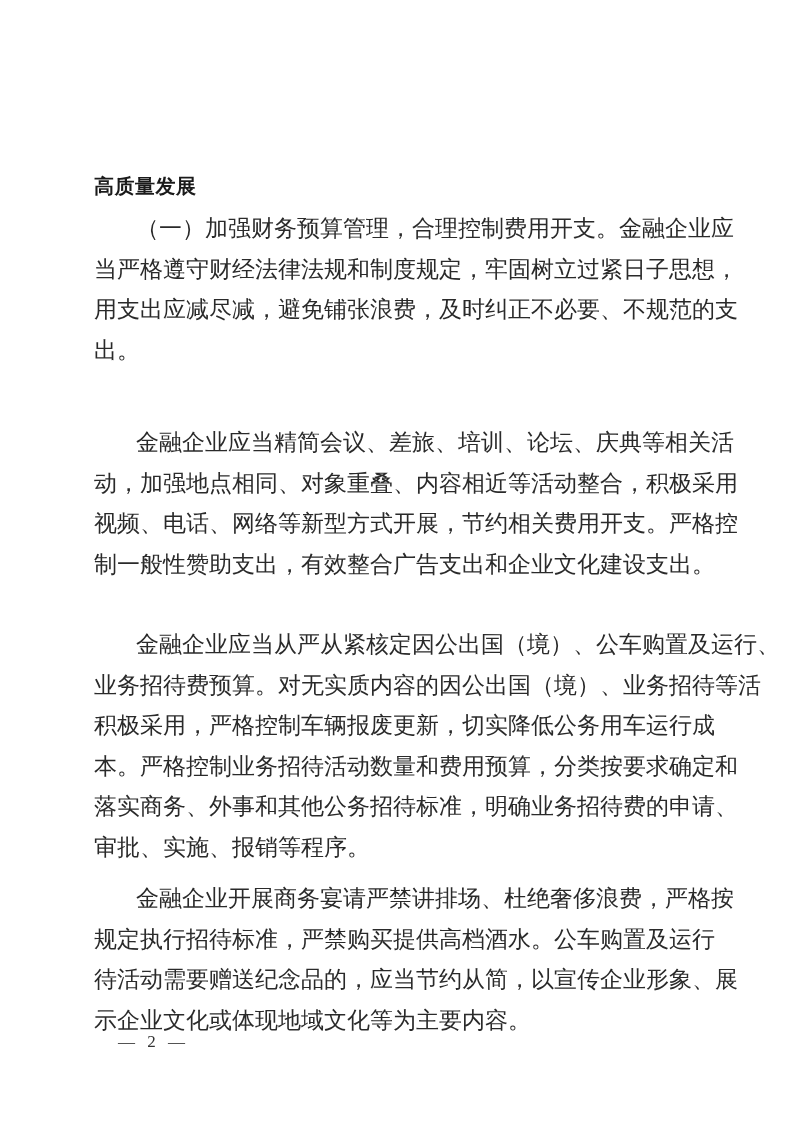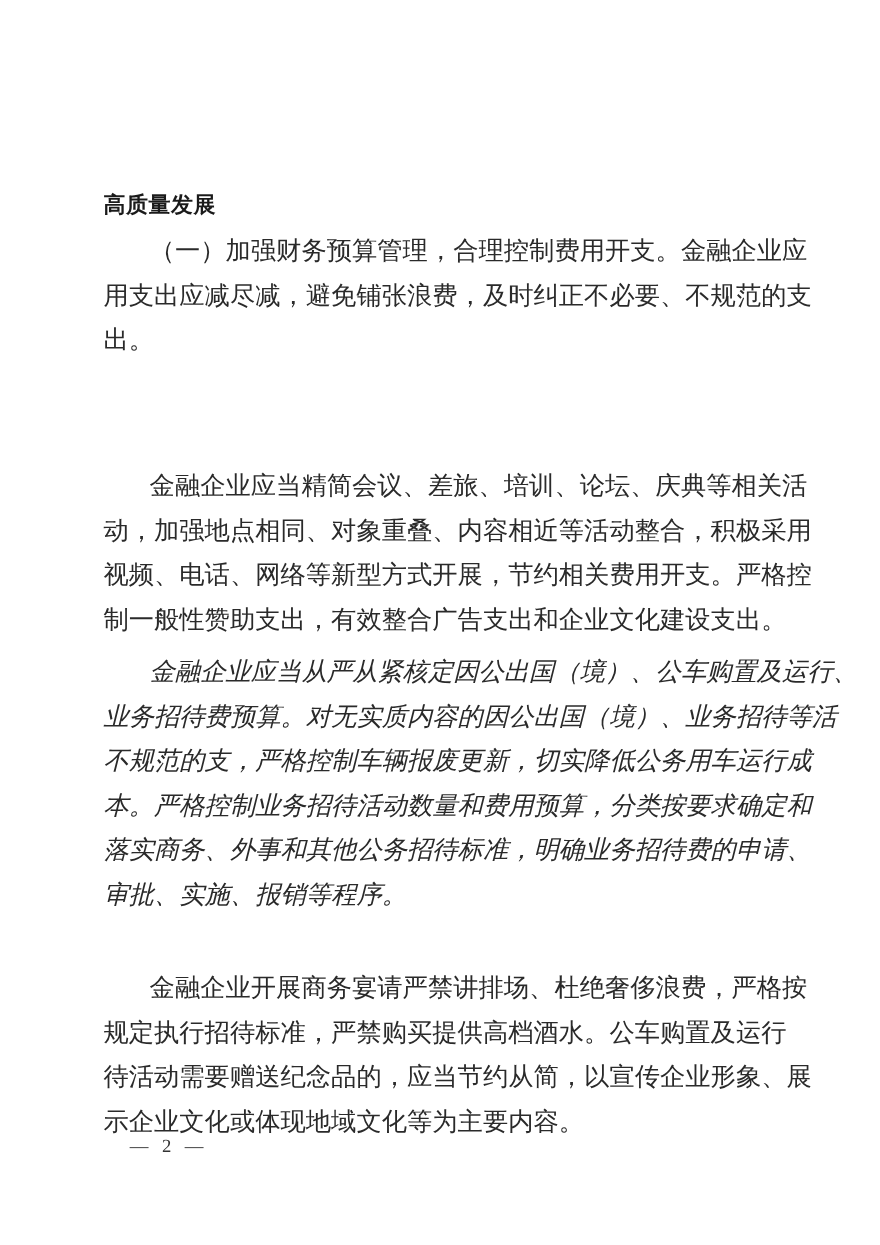--- a/index.html
+++ b/index.html
@@ -9,49 +9,50 @@
     .heading { position: absolute; left: 94px; top: 148px; font-size: 20px; line-height: 28px;
                font-family: "DejaVu Sans", "Liberation Sans", sans-serif; font-weight: bold; color: #1a1a1a; letter-spacing: 0.5px; }
     .para { position: absolute; left: 94px; width: 612px; font-size: 23px; line-height: 40.5px;
             text-indent: 42px; text-align: justify; color: #2a2a2a; margin: 0; }
     .para .line { display: block; white-space: nowrap; text-align-last: justify; }
     .para .line.last { text-align-last: left; }
     .para .line.first { padding-left: 42px; }
     .para { text-indent: 0; }
     .p1 { top: 184px; }
     .p2 { top: 398px; }
-    .p3 { top: 567px; font-style: italic; }
+    .p3 { top: 600px; }
     .p4 { top: 854px; }
     .lead { font-family: "DejaVu Serif", "Liberation Serif", serif; }
     .pagenum { position: absolute; left: 118px; top: 1008px; font-size: 17px; color: #333;
                font-family: "Liberation Serif", serif; letter-spacing: 4px; }
   </style>
 </head>
 <body>
 
 <div class="page">
   <div class="heading">高质量发展</div>
 
   <div class="para p1">
     <span class="line first lead">（一）加强财务预算管理，合理控制费用开支。金融企业应</span>
+    <span class="line">当严格遵守财经法律法规和制度规定，牢固树立过紧日子思想，</span>
     <span class="line">用支出应减尽减，避免铺张浪费，及时纠正不必要、不规范的支</span>
     <span class="line last">出。</span>
   </div>
 
   <div class="para p2">
     <span class="line first">金融企业应当精简会议、差旅、培训、论坛、庆典等相关活</span>
     <span class="line">动，加强地点相同、对象重叠、内容相近等活动整合，积极采用</span>
     <span class="line">视频、电话、网络等新型方式开展，节约相关费用开支。严格控</span>
     <span class="line last">制一般性赞助支出，有效整合广告支出和企业文化建设支出。</span>
   </div>
 
   <div class="para p3">
     <span class="line first">金融企业应当从严从紧核定因公出国（境）、公车购置及运行、</span>
     <span class="line">业务招待费预算。对无实质内容的因公出国（境）、业务招待等活</span>
-    <span class="line">不规范的支，严格控制车辆报废更新，切实降低公务用车运行成</span>
+    <span class="line">积极采用，严格控制车辆报废更新，切实降低公务用车运行成</span>
     <span class="line">本。严格控制业务招待活动数量和费用预算，分类按要求确定和</span>
     <span class="line">落实商务、外事和其他公务招待标准，明确业务招待费的申请、</span>
     <span class="line last">审批、实施、报销等程序。</span>
   </div>
 
   <div class="para p4">
     <span class="line first">金融企业开展商务宴请严禁讲排场、杜绝奢侈浪费，严格按</span>
     <span class="line">规定执行招待标准，严禁购买提供高档酒水。公车购置及运行</span>
     <span class="line">待活动需要赠送纪念品的，应当节约从简，以宣传企业形象、展</span>
     <span class="line last">示企业文化或体现地域文化等为主要内容。</span>

